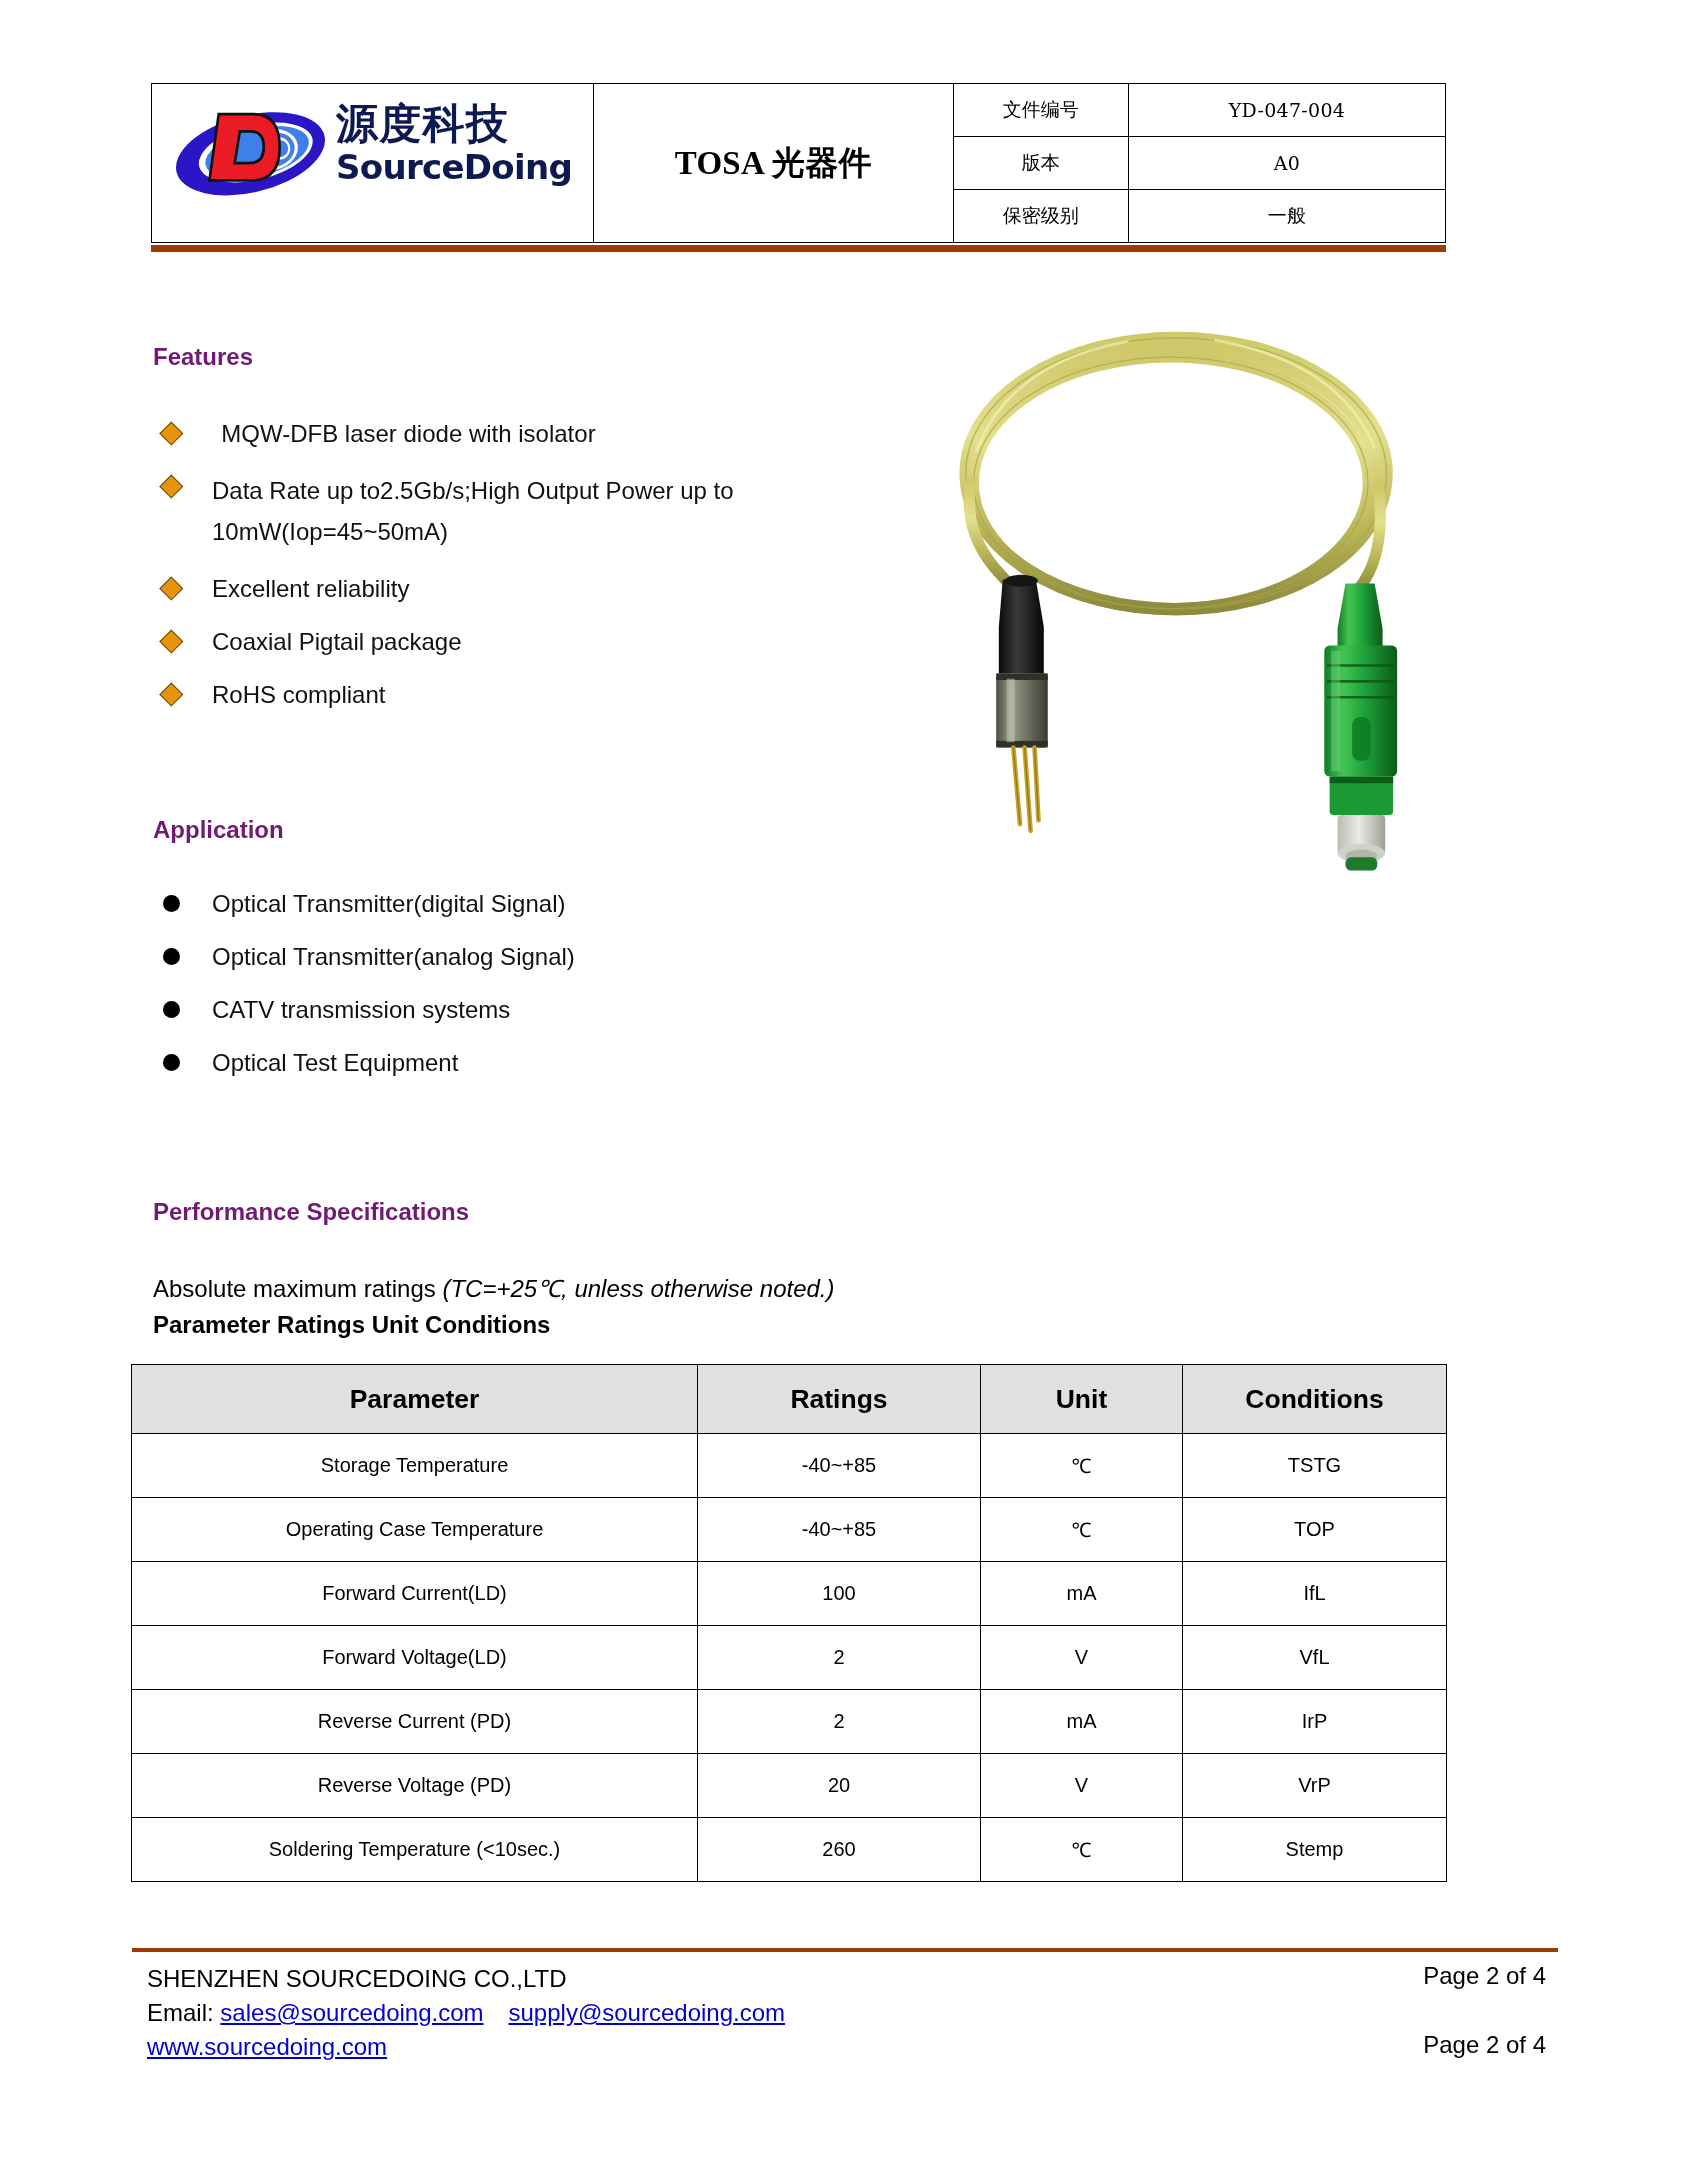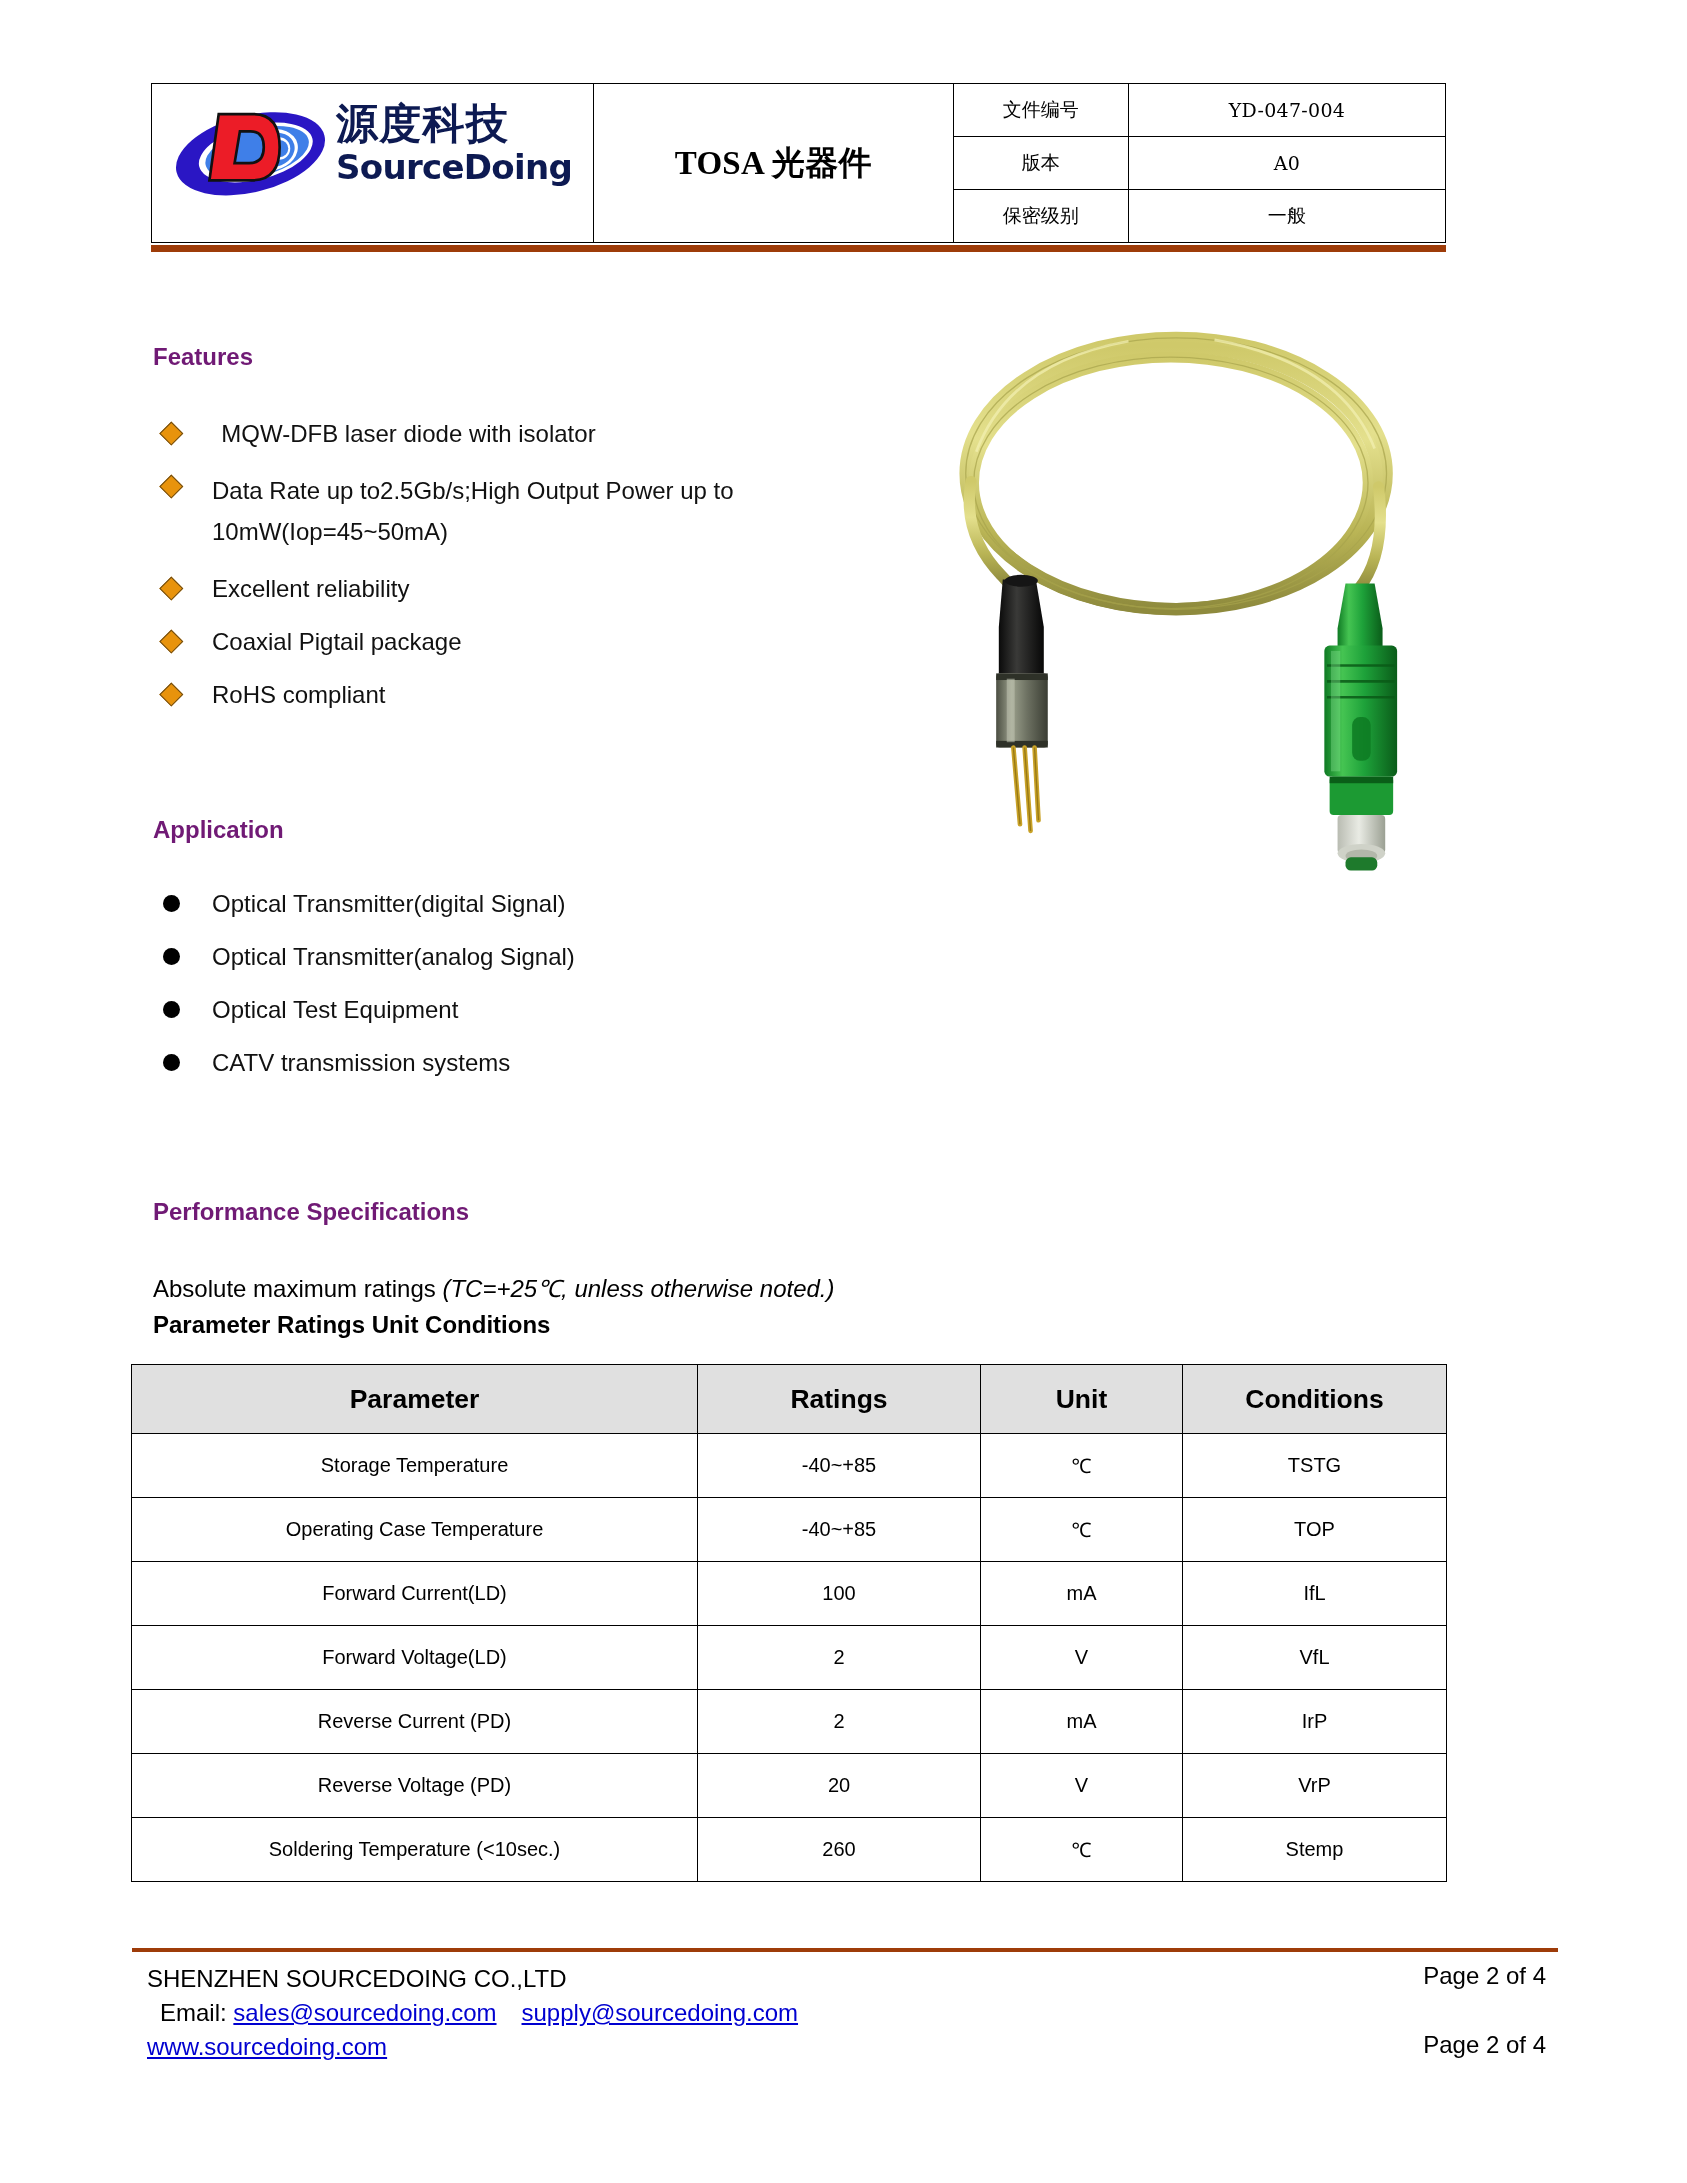--- a/index.html
+++ b/index.html
@@ -236,21 +236,21 @@
     height: 132px;
   }
   .footer-left {
     position: absolute;
     left: 15px;
     top: 4px;
     font-size: 24px;
     line-height: 34px;
   }
   .footer-company { white-space: nowrap; }
-  .footer-email-row { white-space: nowrap; margin-left: 13px; }
+  .footer-email-row { white-space: nowrap; }
   .link {
     color: #0000d0;
     text-decoration: underline;
   }
   .link-gap { display: inline-block; width: 25px; }
   .footer-page-1 {
     position: absolute;
     right: 12px;
     top: 4px;
     font-size: 24px;
@@ -454,25 +454,25 @@
     <li class="bullet-item">
       <span class="marker marker-dot"></span>
       <span class="txt">Optical Transmitter(digital Signal)</span>
     </li>
     <li class="bullet-item">
       <span class="marker marker-dot"></span>
       <span class="txt">Optical Transmitter(analog Signal)</span>
     </li>
     <li class="bullet-item">
       <span class="marker marker-dot"></span>
+      <span class="txt">CATV transmission systems</span>
+    </li>
+    <li class="bullet-item">
+      <span class="marker marker-dot"></span>
       <span class="txt">Optical Test Equipment</span>
-    </li>
-    <li class="bullet-item">
-      <span class="marker marker-dot"></span>
-      <span class="txt">CATV transmission systems</span>
     </li>
   </ul>
 
   <div class="section-heading" id="perf-heading">Performance Specifications</div>
 
   <div class="perf-caption">
     <span>Absolute maximum ratings </span><span class="ital">(TC=+25℃, unless otherwise noted.)</span>
   </div>
 
   <div class="perf-subhead">Parameter Ratings Unit Conditions</div>

